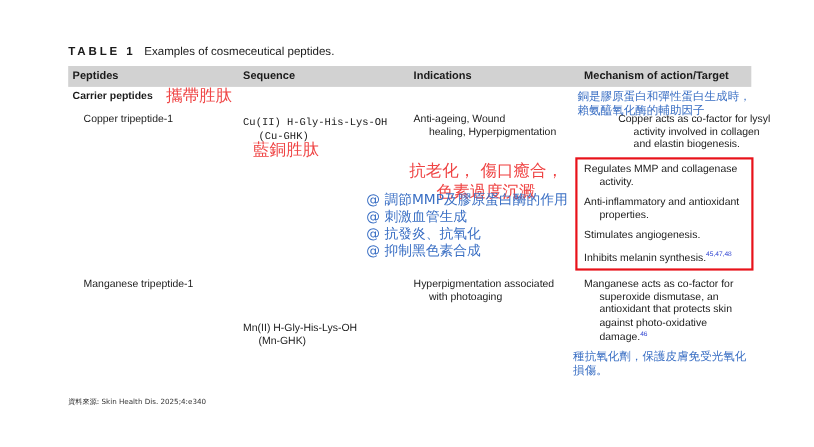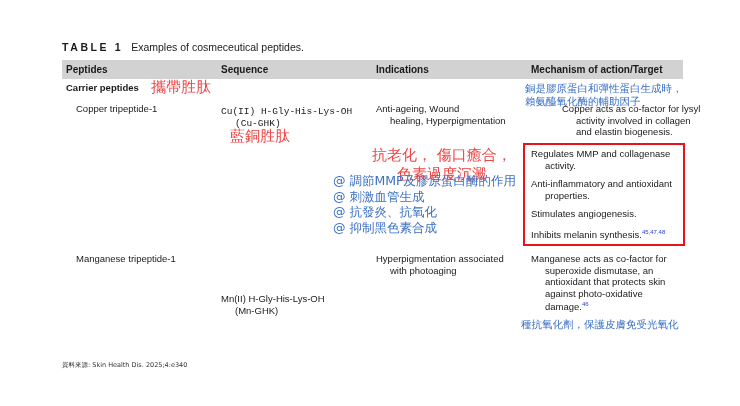--- a/index.html
+++ b/index.html
@@ -109,15 +109,16 @@
 <div class="abs cell" style="left:531px; top:253px;">
   <div>Manganese acts as co-factor for</div>
   <div class="indent">superoxide dismutase, an</div>
   <div class="indent">antioxidant that protects skin</div>
   <div class="indent">against photo-oxidative</div>
   <div class="indent"><span>damage.</span><span class="sup">46</span></div>
 </div>
 
 <div class="abs blue blue-small" style="left:521px; top:318px;">
   <div>種抗氧化劑，保護皮膚免受光氧化</div>
+  <div>損傷。</div>
 </div>
 
 <div class="abs source">資料來源: Skin Health Dis. 2025;4:e340</div>
 
 </body></html>

